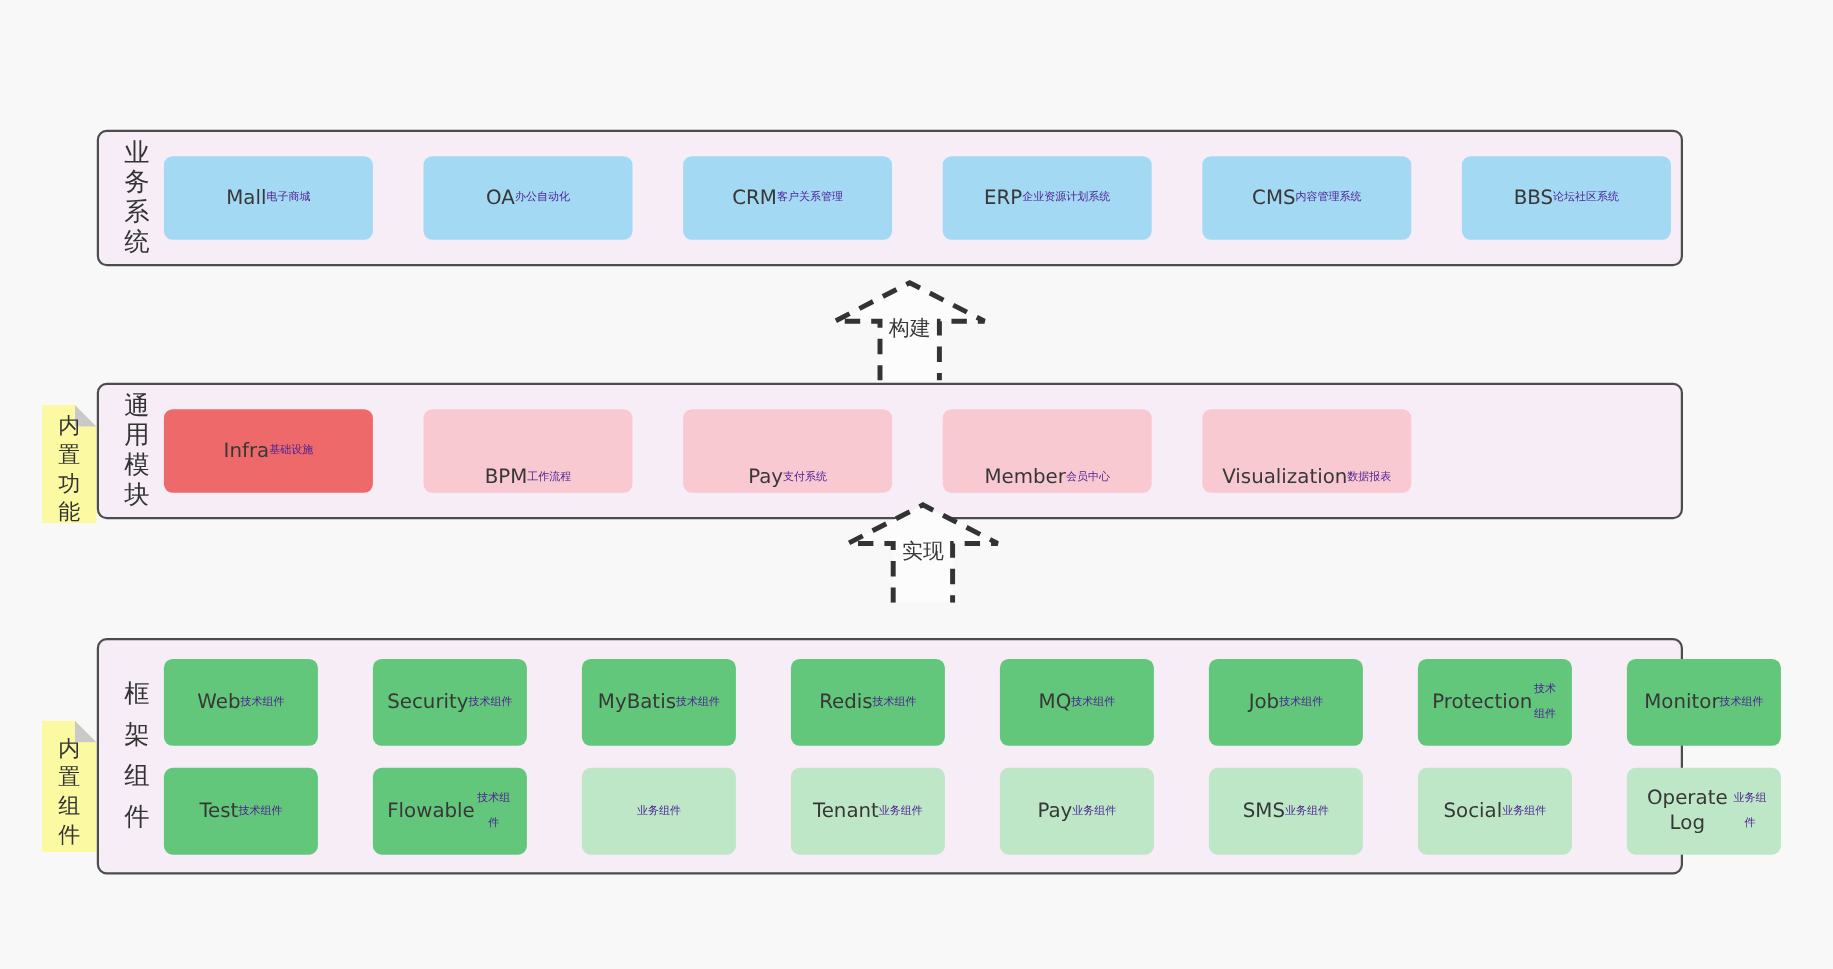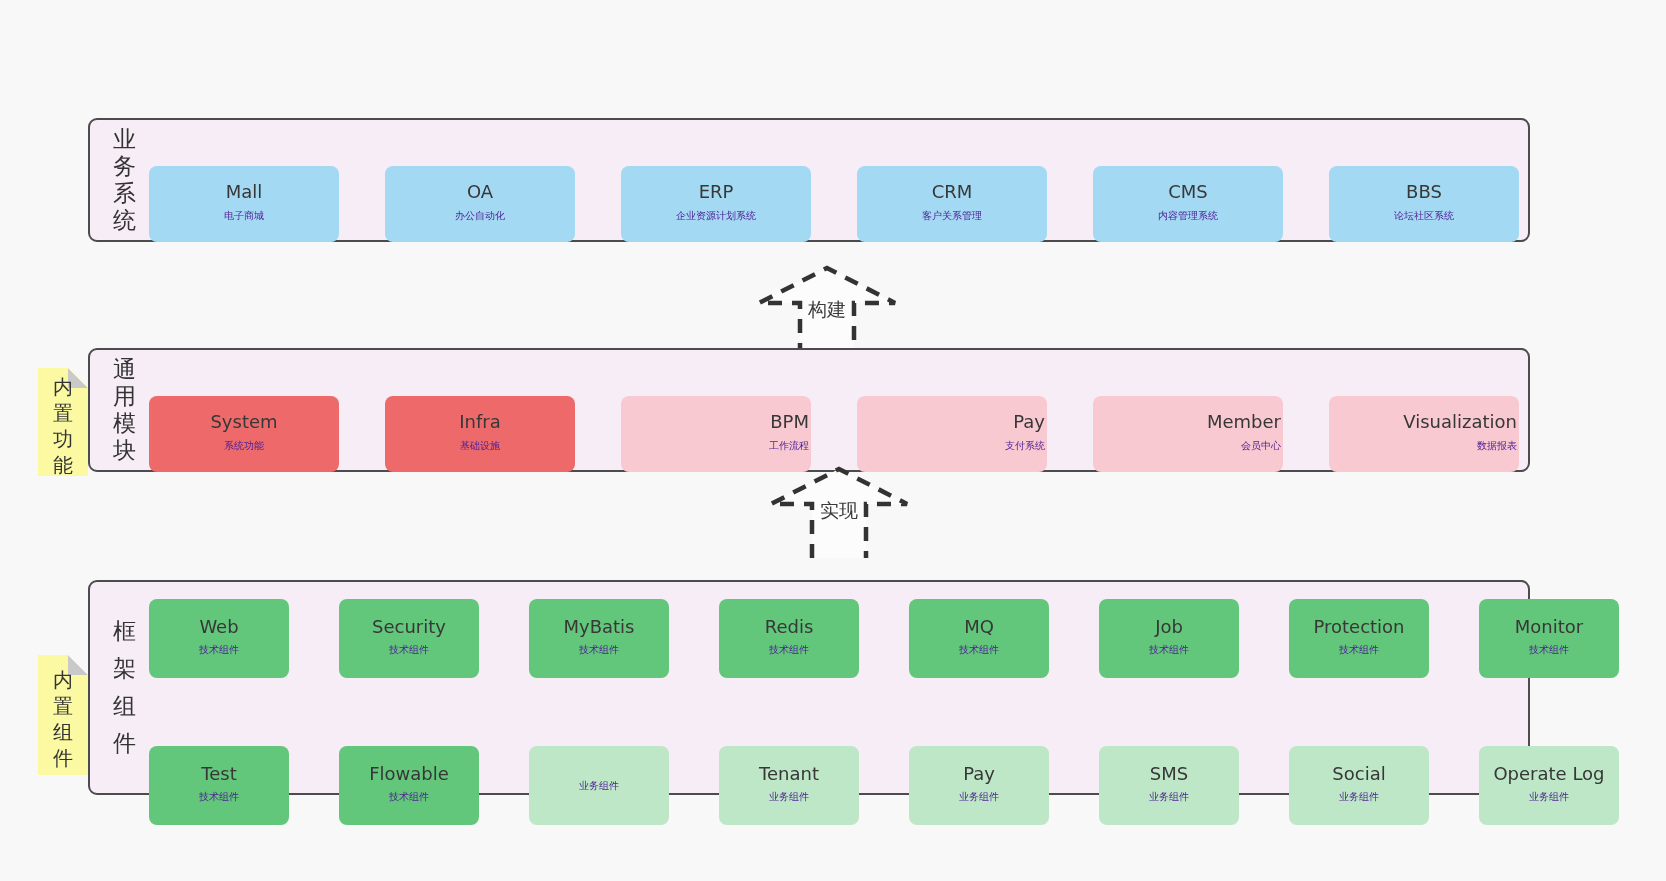--- a/index.html
+++ b/index.html
@@ -48,27 +48,26 @@
     flex-direction: column;
     gap: 20px;
     padding-left: 2px;
   }
   .row { display: flex; gap: 50px; }
   .box {
     width: 190px;
     height: 76px;
     border-radius: 8px;
     display: flex;
-    flex-direction: column;
+    flex-direction: row;
     align-items: center;
     justify-content: center;
     text-align: center;
     line-height: 24px;
-    padding: 2px 2px;
-    margin-top: 48px;
+    padding: 2px 13px;
   }
   .sec-3 .box { width: 140px; height: 79px; line-height: 23px; }
   .box-title { font-size: 18px; color: #373737; }
   .box-subtitle { font-size: 10px; color: #4c1d95; }
   .v-blue  { background: #a3d9f3; }
   .v-red   { background: #ee6a6a; }
   .v-pink  { background: #f9c9d1; align-items: flex-end; }
   .v-green { background: #63c77b; }
   .v-green-light { background: #bde7c6; }
 
@@ -98,22 +97,22 @@
     line-height: 1.3;
     text-align: center;
     position: relative;
     top: 4px;
   }
   .arrow {
     position: absolute;
     width: 150px;
     height: 94px;
   }
-  .arrow-1 { left: 752px; top: 263px; }
-  .arrow-2 { left: 764px; top: 464px; text-decoration: underline; }
+  .arrow-1 { left: 752px; top: 252px; }
+  .arrow-2 { left: 764px; top: 454px; text-decoration: underline; }
   .arrow svg { display: block; }
   .arrow-label {
     position: absolute;
     left: 50%;
     top: 32px;
     transform: translateX(-50%);
     background: #fcfcfc;
     font-size: 19px;
     color: #3a3a3a;
     padding: 2px 4px;
@@ -131,26 +130,26 @@
   <div class="boxes-area">
     <div class="box v-blue">
       <div class="box-title">Mall</div>
       <div class="box-subtitle">电子商城</div>
     </div>
     <div class="box v-blue">
       <div class="box-title">OA</div>
       <div class="box-subtitle">办公自动化</div>
     </div>
     <div class="box v-blue">
+      <div class="box-title">CRM</div>
+      <div class="box-subtitle">客户关系管理</div>
+    </div>
+    <div class="box v-blue">
       <div class="box-title">ERP</div>
       <div class="box-subtitle">企业资源计划系统</div>
-    </div>
-    <div class="box v-blue">
-      <div class="box-title">CRM</div>
-      <div class="box-subtitle">客户关系管理</div>
     </div>
     <div class="box v-blue">
       <div class="box-title">CMS</div>
       <div class="box-subtitle">内容管理系统</div>
     </div>
     <div class="box v-blue">
       <div class="box-title">BBS</div>
       <div class="box-subtitle">论坛社区系统</div>
     </div>
   </div>
@@ -171,24 +170,20 @@
 能</div>
 </div>
 
 <div class="section sec-2">
   <div class="sec-label">通
 用
 模
 块</div>
   <div class="boxes-area">
     <div class="box v-red">
-      <div class="box-title">System</div>
-      <div class="box-subtitle">系统功能</div>
-    </div>
-    <div class="box v-red">
       <div class="box-title">Infra</div>
       <div class="box-subtitle">基础设施</div>
     </div>
     <div class="box v-pink">
       <div class="box-title">BPM</div>
       <div class="box-subtitle">工作流程</div>
     </div>
     <div class="box v-pink">
       <div class="box-title">Pay</div>
       <div class="box-subtitle">支付系统</div>

